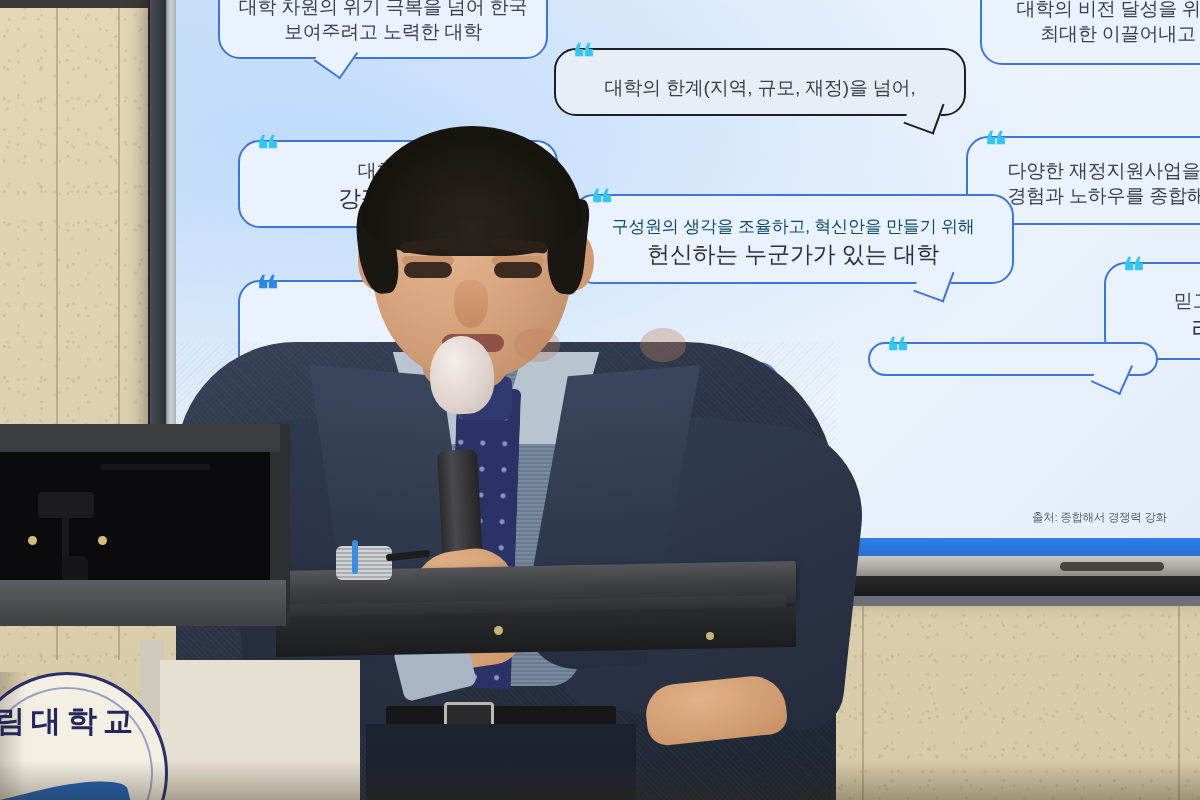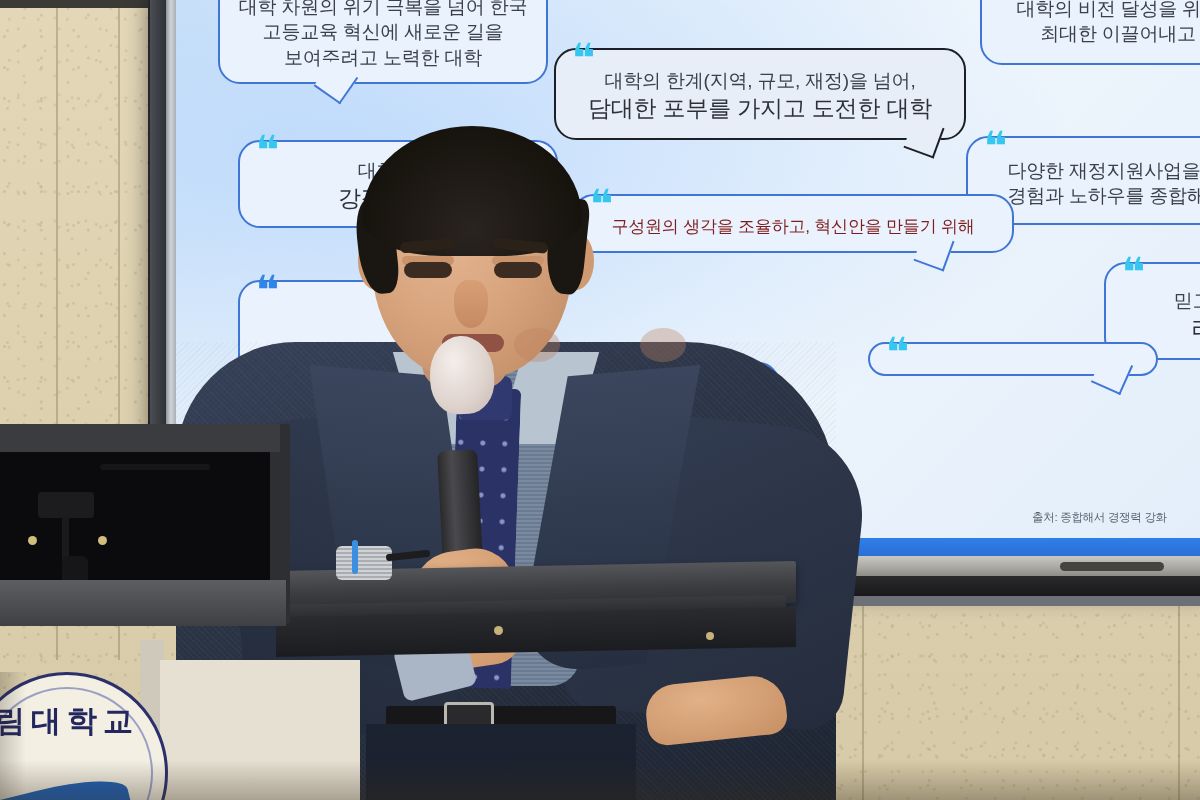--- a/index.html
+++ b/index.html
@@ -43,21 +43,21 @@
 
   
   .bubble{position:absolute;box-sizing:border-box;border:2.2px solid #3f76d6;border-radius:22px;
     background:#eaf2fd;color:#3f4652;text-align:center;line-height:1.34;letter-spacing:-.2px;}
   .bubble.dark{border-color:#1c2026;background:#e8eef7;}
   .bubble .q{position:absolute;left:16px;top:-12px;font-size:40px;font-weight:700;color:#43b8ee;line-height:1;letter-spacing:-3px;}
   .bubble .q.solidblue{color:#2f86e8;}
   .bubble .q.cyan{color:#35c7f0;}
   .bubble .body{position:relative;padding:16px 18px 12px;}
   .ln{display:block;}
-  .ln.sm{font-size:17px;color:#7f1d1d;}
+  .ln.sm{font-size:17px;color:#0c4a6e;}
   .ln.lg{font-size:23px;color:#2b3139;font-weight:500;}
   .ln.md{font-size:19px;color:#3a414b;}
 
   
   .tailbox{position:absolute;width:30px;height:30px;background:#eaf2fd;border-right:2.2px solid #3f76d6;border-bottom:2.2px solid #3f76d6;transform:rotate(35deg);}
   .tailbox.dark{background:#e8eef7;border-color:#1c2026;}
 
   .src{position:absolute;font-size:11.5px;color:#5a6270;letter-spacing:-.3px;white-space:nowrap;}
 
   
@@ -184,43 +184,41 @@
   <div class="screen-leftedge"></div>
   <div class="screen-leftglow"></div>
 
   <div class="screen-inner">
     <div class="screen-glow"></div>
 
     <div class="bubble" style="left:42px;top:-14px;width:330px;">
       <span class="q">❝</span>
       <div class="body">
         <span class="ln md">대학 차원의 위기 극복을 넘어 한국</span>
-        <span class="ln md">고등교육 혁신에 새로운 길을</span>
         <span class="ln md">보여주려고 노력한 대학</span>
       </div>
       <div class="tailbox" style="left:100px;bottom:-16px;"></div>
     </div>
 
     <div class="bubble" style="left:62px;top:150px;width:320px;">
       <span class="q cyan">❝</span>
       <div class="body">
         <span class="ln md">대학                 찾고</span>
         <span class="ln lg">강점을                대학</span>
       </div>
     </div>
 
     <div class="bubble" style="left:62px;top:290px;width:300px;height:120px;">
       <span class="q solidblue">❝</span>
     </div>
 
     <div class="bubble dark" style="left:378px;top:58px;width:412px;">
       <span class="q cyan">❝</span>
-      <div class="body" style="padding:18px 16px 14px;">
+      <div class="body" style="padding:18px 16px 14px;margin-top:7px;">
         <span class="ln md">대학의 한계(지역, 규모, 재정)을 넘어,</span>
-        <span class="ln lg">담대한 포부를 가지고 도전한 대학</span>
       </div>
       <div class="tailbox dark" style="right:24px;bottom:-16px;transform:rotate(20deg);"></div>
     </div>
 
     <div class="bubble" style="left:804px;top:-30px;width:300px;">
 
       <div class="body" style="padding:34px 14px 16px;">
         <span class="ln md">대학의 비전 달성을 위해 가</span>
         <span class="ln md">최대한 이끌어내고 체</span>
       </div>
@@ -231,20 +229,21 @@
       <div class="body" style="padding:20px 14px 14px;">
         <span class="ln md">다양한 재정지원사업을 통</span>
         <span class="ln md">경험과 노하우를 종합해서</span>
       </div>
     </div>
 
     <div class="bubble" style="left:396px;top:204px;width:442px;">
       <span class="q cyan">❝</span>
       <div class="body" style="padding:20px 14px 12px;">
         <span class="ln sm">구성원의 생각을 조율하고, 혁신안을 만들기 위해</span>
+        <span class="ln lg">헌신하는 누군가가 있는 대학</span>
       </div>
       <div class="tailbox" style="right:62px;bottom:-16px;transform:rotate(20deg);"></div>
     </div>
 
     <div class="bubble" style="left:928px;top:272px;width:220px;">
       <span class="q cyan">❝</span>
       <div class="body" style="padding:24px 10px 14px;">
         <span class="ln md">믿고 따라</span>
         <span class="ln lg">리더</span>
       </div>

